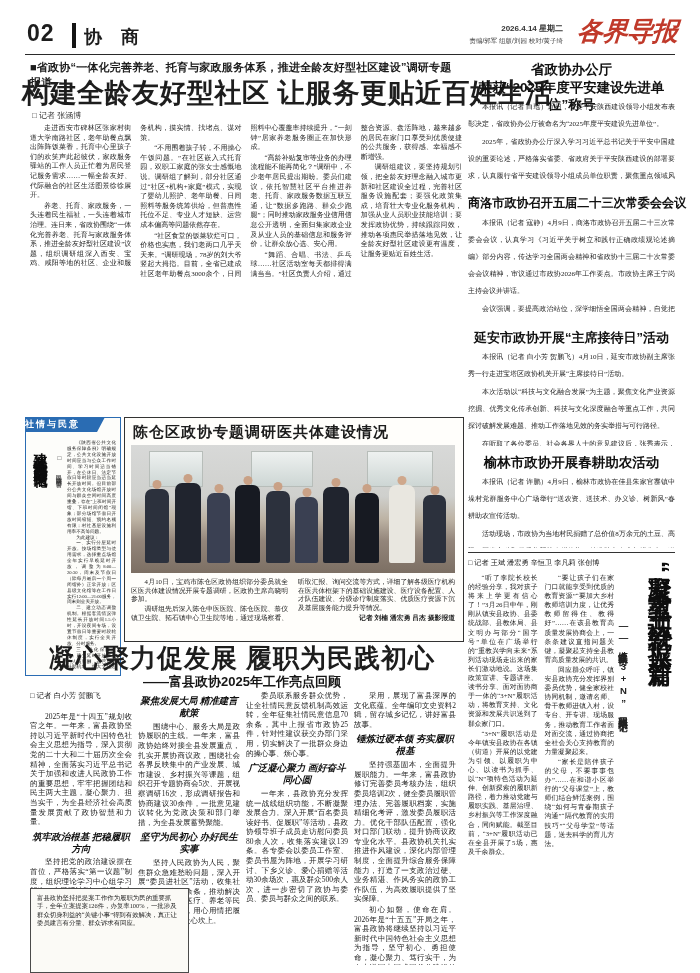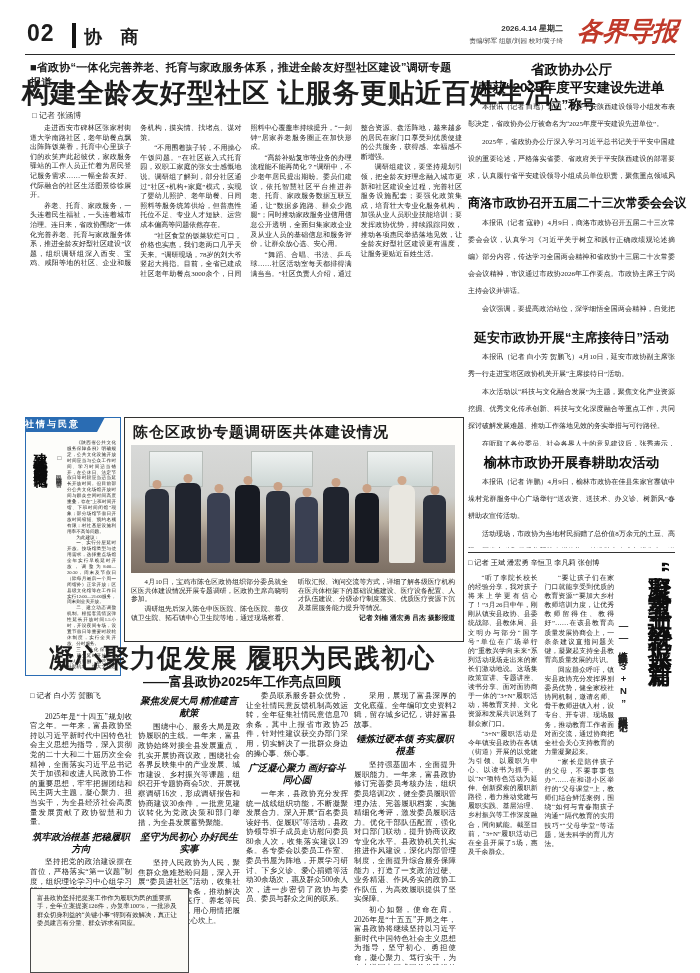--- a/index.html
+++ b/index.html
@@ -8,21 +8,21 @@
   .abs{position:absolute;}
   p{margin:0 0 1px 0;text-indent:2em;text-align:justify;}
   .nohang p{margin:0;}
   h4.subhead{margin:4px 0 3px 0;text-align:center;font-family:"Liberation Sans","DejaVu Sans",sans-serif;
              font-weight:bold;font-size:9.5px;line-height:1.25;text-indent:0;color:#111;font-style:italic;}
   p.byl{text-indent:0;font-family:"Liberation Sans","DejaVu Sans",sans-serif;font-size:7.5px;color:#222;margin-bottom:11px;}
   
   #header{left:25px;top:16px;width:650px;height:38px;border-bottom:1.6px solid #2a2a2a;}
   #pagenum{left:2px;top:4px;font-family:"Liberation Sans","DejaVu Sans",sans-serif;font-size:23px;font-weight:bold;letter-spacing:1px;}
   #secbar{left:47px;top:7px;width:3.5px;height:25px;background:#141414;}
-  #secname{left:59px;top:9px;font-family:Liberation Serif, serif;font-size:18px;font-weight:bold;letter-spacing:7px;}
+  #secname{left:59px;top:9px;font-family:Liberation Sans, sans-serif;font-size:18px;font-weight:bold;letter-spacing:7px;}
   #dateline{right:112px;top:7px;font-family:"Liberation Sans","DejaVu Sans",sans-serif;font-size:8px;font-weight:bold;color:#333;text-align:right;}
   #credits{right:112px;top:21px;font-family:"Liberation Sans","DejaVu Sans",sans-serif;font-size:6.5px;color:#444;text-align:right;}
   #masthead{right:-2px;top:-2px;width:108px;font-size:26px;font-weight:bold;font-style:italic;color:#c0392a;
             text-align:right;transform:skewX(-4deg);letter-spacing:-1px;font-family:"Liberation Serif",serif;}
   
   #kicker{left:30px;top:60px;width:432px;font-family:"Liberation Sans","DejaVu Sans",sans-serif;
           font-size:11px;font-weight:bold;letter-spacing:0.2px;}
   #lead-hl{left:22px;top:75px;width:440px;text-align:center;font-family:"Liberation Sans","DejaVu Sans",sans-serif;
            font-size:27px;font-weight:bold;letter-spacing:0.5px;white-space:nowrap;}
   #lead-byl{left:32px;top:110px;font-family:"Liberation Sans","DejaVu Sans",sans-serif;font-size:8px;color:#333;}

